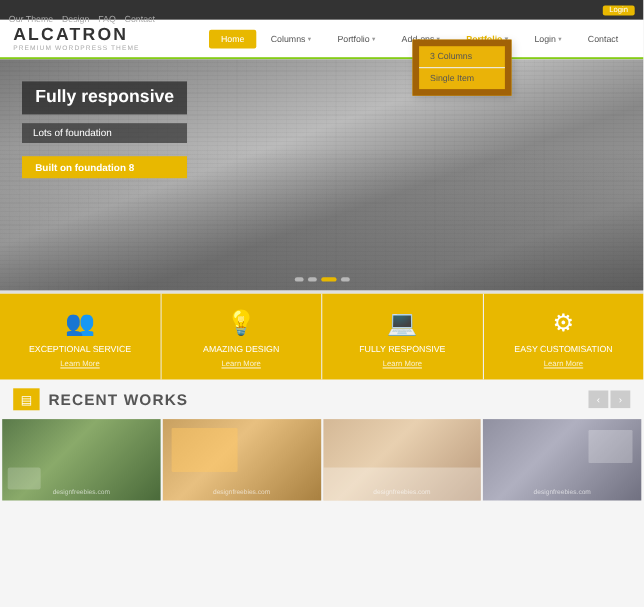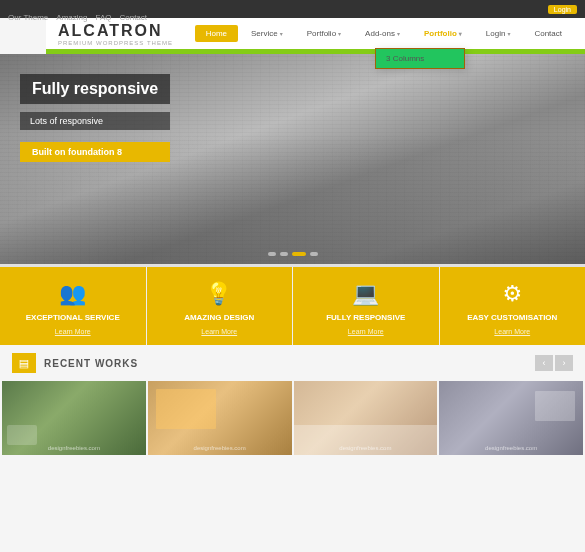--- a/index.html
+++ b/index.html
@@ -26,22 +26,21 @@
     }
 
     
     .header {
       background: #fff;
       height: 36px;
       display: flex;
       align-items: center;
       justify-content: space-between;
       padding: 0 12px;
-      border-bottom: 5px solid #84cc16;
-      margin-left: 46px;
+      border-bottom: 2px solid #84cc16;
     }
     .logo { display: flex; flex-direction: column; }
     .logo-title { font-size: 16px; font-weight: bold; color: #333; letter-spacing: 2px; }
     .logo-subtitle { font-size: 6px; color: #aaa; letter-spacing: 1px; }
 
     
     .nav { display: flex; align-items: center; gap: 2px; }
     .nav-item {
       padding: 4px 11px;
       font-size: 8px;
@@ -55,24 +54,24 @@
     .nav-item.active {
       background: #e8b800;
       color: #fff;
       border-radius: 2px;
     }
     .nav-arrow { font-size: 6px; color: #999; }
 
     
     .dropdown-overlay {
       position: absolute;
-      top: 48px;
+      top: 36px;
       right: 120px;
-      background: #22c55e;
-      border: 1px solid #a16207;
+      background: #eab308;
+      border: 6px solid #a16207;
       box-shadow: 2px 2px 8px rgba(0,0,0,0.15);
       z-index: 100;
       width: 90px;
     }
     .dropdown-item {
       padding: 5px 10px;
       font-size: 8px;
       color: #555;
       border-bottom: 1px solid #eee;
       cursor: pointer;
@@ -170,21 +169,21 @@
       position: relative;
     }
     .feature-item:last-child { border-right: none; }
     .feature-item.yellow { background: #e8b800; }
     .feature-icon {
       font-size: 22px;
       color: #fff;
     }
     .feature-label {
       font-size: 8px;
-      font-weight: bold;
+      font-weight: normal;
       color: #fff;
       text-transform: uppercase;
     }
     .feature-link {
       font-size: 7px;
       color: #fff;
       opacity: 0.8;
       text-decoration: underline;
       cursor: pointer;
     }
@@ -205,21 +204,21 @@
       align-items: center;
       gap: 8px;
     }
     .rw-icon {
       width: 24px; height: 20px;
       background: #e8b800;
       display: flex; align-items: center; justify-content: center;
       font-size: 11px; color: #fff;
     }
     .rw-title {
-      font-size: 10px;
+      font-size: 14px;
       font-weight: bold;
       color: #555;
       text-transform: uppercase;
       letter-spacing: 1px;
     }
     .rw-nav { display: flex; gap: 2px; }
     .rw-nav-btn {
       width: 18px; height: 16px;
       background: #ccc;
       color: #fff;
@@ -295,40 +294,40 @@
       background: rgba(255,255,255,0.25);
       border-radius: 1px;
     }
   </style>
 </head>
 <body>
 
 <div class="top-bar">
   <div class="top-bar-left">
     <span class="top-bar-item">Our Theme</span>
-    <span class="top-bar-item">Amazing</span>
+    <span class="top-bar-item">Design</span>
     <span class="top-bar-item">FAQ</span>
     <span class="top-bar-item">Contact</span>
   </div>
   <div class="top-bar-right">
     <span class="login-btn">Login</span>
   </div>
 </div>
 
 <div class="header">
   <div class="logo">
     <span class="logo-title">ALCATRON</span>
     <span class="logo-subtitle">PREMIUM WORDPRESS THEME</span>
   </div>
   <div class="nav">
     <div class="nav-item active">
       <span>Home</span>
     </div>
     <div class="nav-item">
-      <span>Service</span>
+      <span>Columns</span>
       <span class="nav-arrow">▾</span>
     </div>
     <div class="nav-item">
       <span>Portfolio</span>
       <span class="nav-arrow">▾</span>
     </div>
     <div class="nav-item">
       <span>Add-ons</span>
       <span class="nav-arrow">▾</span>
     </div>
@@ -341,28 +340,29 @@
       <span class="nav-arrow">▾</span>
     </div>
     <div class="nav-item">
       <span>Contact</span>
     </div>
   </div>
 </div>
 
 <div class="dropdown-overlay">
   <div class="dropdown-item">3 Columns</div>
+  <div class="dropdown-item">Single Item</div>
 </div>
 
 <div class="hero">
   <div class="hero-bg"></div>
   <div class="city-overlay"></div>
   <div class="hero-content">
     <div class="hero-title-box">Fully responsive</div>
-    <div class="hero-subtitle-box">Lots of responsive</div>
+    <div class="hero-subtitle-box">Lots of foundation</div>
     <div class="hero-btn">Built on foundation 8</div>
   </div>
   <div class="hero-dots">
     <div class="dot"></div>
     <div class="dot"></div>
     <div class="dot active"></div>
     <div class="dot"></div>
   </div>
 </div>
 

